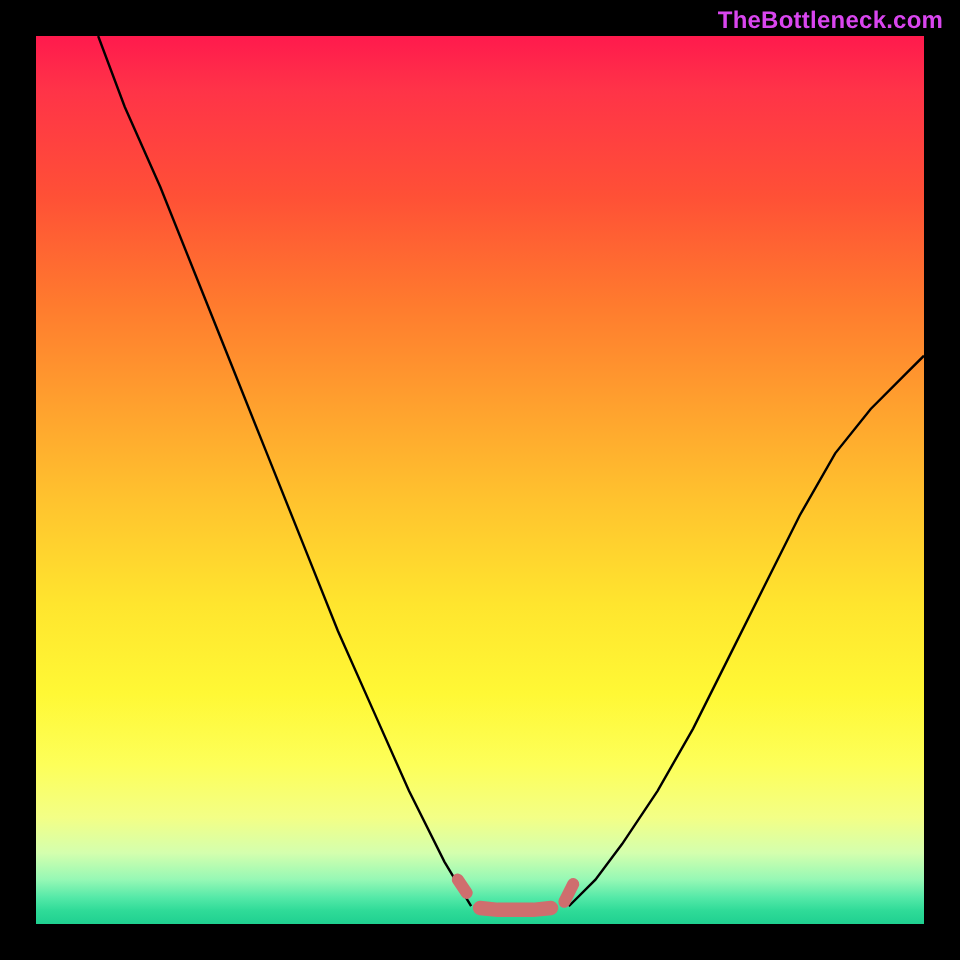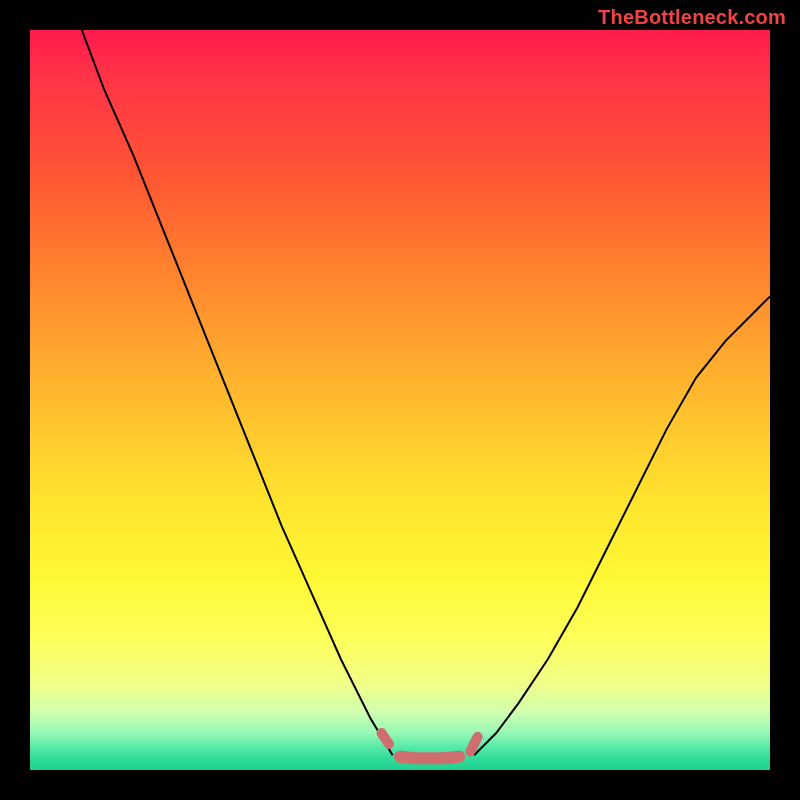--- a/index.html
+++ b/index.html
@@ -47,21 +47,21 @@
       #96f8b5 95%,
       #55e9a8 97%,
       #2fdb98 98.5%,
       #1fd090 100%
     );
   }
   .watermark {
     position: absolute;
     top: 6px;
     right: 14px;
-    color: #ef4444;
+    color: #d946ef;
     font-size: 20px;
     font-weight: 600;
     letter-spacing: 0.2px;
   }
   svg {
     position: absolute;
     inset: 0;
   }
 </style>
 </head>

